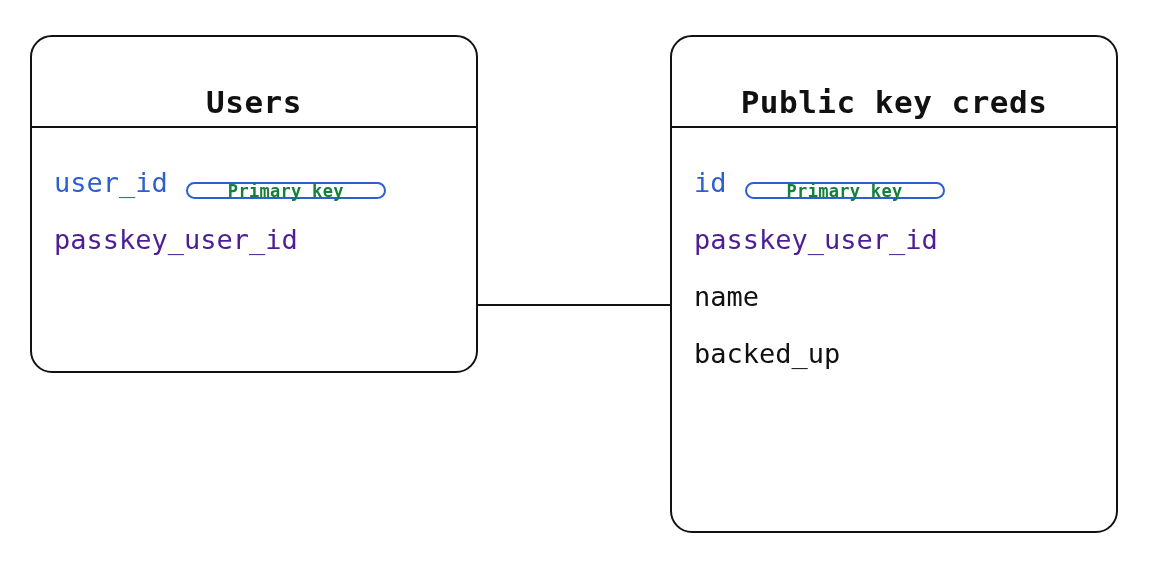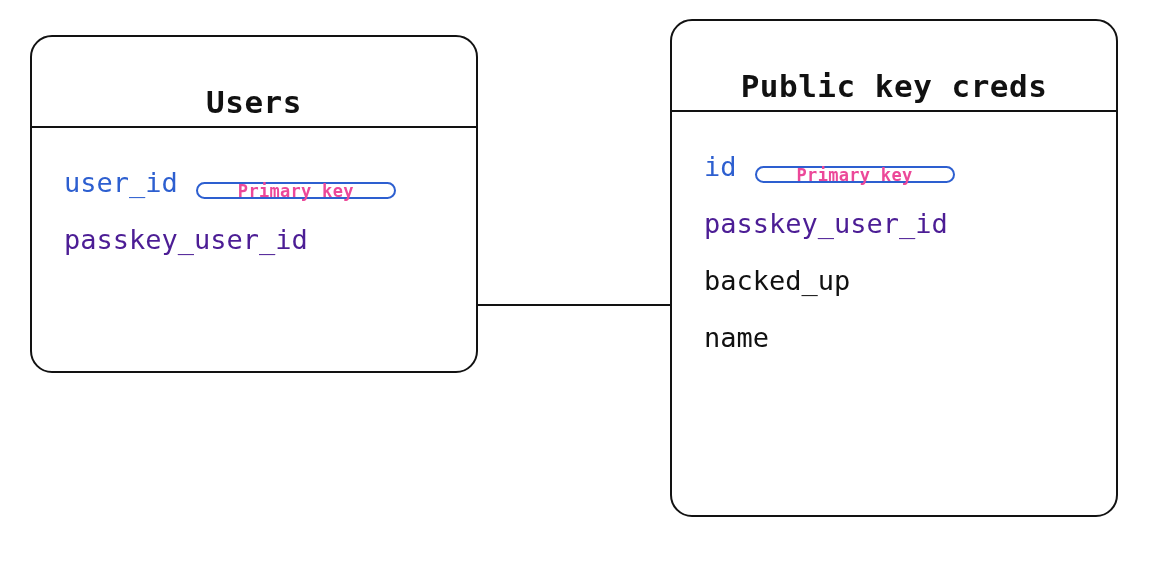--- a/index.html
+++ b/index.html
@@ -33,21 +33,21 @@
 
   #entity-users {
     left: 30px;
     top: 35px;
     width: 448px;
     height: 338px;
   }
 
   #entity-credentials {
     left: 670px;
-    top: 19px;
+    top: 35px;
     width: 448px;
     height: 498px;
   }
 
   .entity-title {
     position: absolute;
     left: 0;
     top: 0;
     width: 100%;
     height: 89px;
@@ -78,21 +78,21 @@
     top: 91px;
     width: 100%;
     padding: 26px 0 0 0;
     box-sizing: border-box;
   }
 
   .field-row {
     height: 57px;
     display: flex;
     align-items: center;
-    padding-left: 32px;
+    padding-left: 22px;
     box-sizing: border-box;
   }
 
   .field-name {
     font-family: "DejaVu Sans Mono", monospace;
     font-size: 27px;
     font-weight: 400;
     color: #111111;
     white-space: nowrap;
     line-height: 1;
@@ -114,21 +114,21 @@
     min-width: 200px;
     padding: 0 20px;
     border: 2px solid #2d5fd0;
     border-radius: 999px;
     display: inline-flex;
     align-items: center;
     justify-content: center;
     font-family: "DejaVu Sans Mono", monospace;
     font-size: 17px;
     font-weight: 700;
-    color: #ec4899;
+    color: #15803d;
     letter-spacing: 0.3px;
     white-space: nowrap;
     background: #ffffff;
     margin-top: 16px;
   }
 
   
   .connector {
     position: absolute;
     left: 477px;
@@ -174,24 +174,24 @@
         <span class="field-name is-pk">id</span>
         <span class="pk-badge">Primary key</span>
       </div>
 
 
       <div class="field-row">
         <span class="field-name is-fk">passkey_user_id</span>
       </div>
 
       <div class="field-row">
-        <span class="field-name">backed_up</span>
+        <span class="field-name">name</span>
       </div>
 
       <div class="field-row">
-        <span class="field-name">name</span>
+        <span class="field-name">backed_up</span>
       </div>
 
 
     </div>
   </div>
 
 </div>
 
 </body></html>

